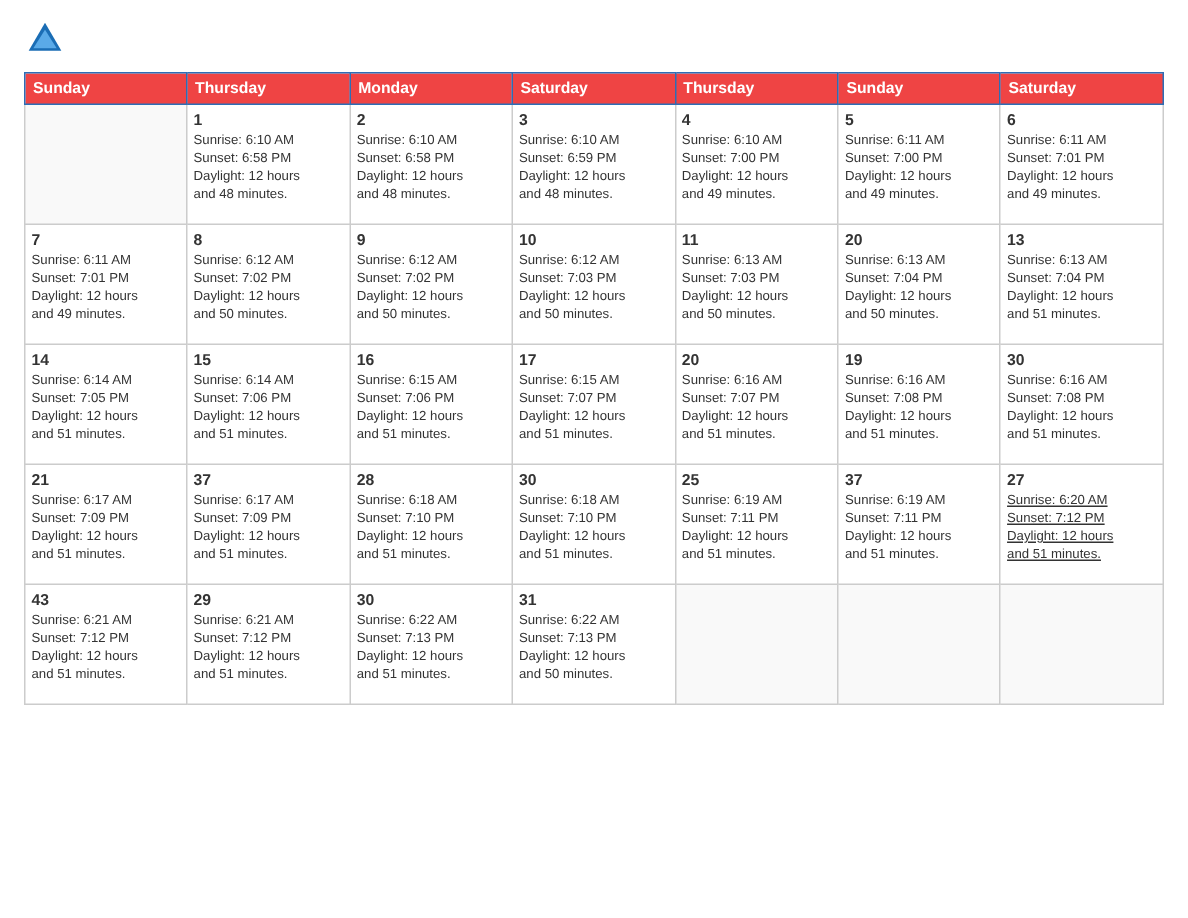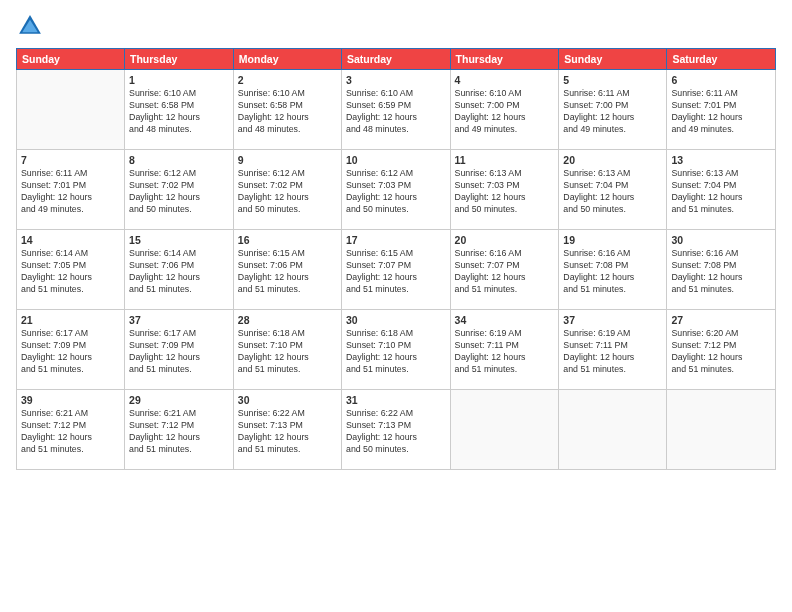--- a/index.html
+++ b/index.html
@@ -300,44 +300,44 @@
 and 51 minutes.</div>
           </td>
           <td>
             <span class="day-num">30</span>
             <div class="day-info" style="white-space: pre-line;">Sunrise: 6:18 AM
 Sunset: 7:10 PM
 Daylight: 12 hours
 and 51 minutes.</div>
           </td>
           <td>
-            <span class="day-num">34</span>
+            <span class="day-num">25</span>
             <div class="day-info" style="white-space: pre-line;">Sunrise: 6:19 AM
 Sunset: 7:11 PM
 Daylight: 12 hours
 and 51 minutes.</div>
           </td>
           <td>
             <span class="day-num">37</span>
             <div class="day-info" style="white-space: pre-line;">Sunrise: 6:19 AM
 Sunset: 7:11 PM
 Daylight: 12 hours
 and 51 minutes.</div>
           </td>
           <td>
             <span class="day-num">27</span>
-            <div class="day-info" style="white-space: pre-line;">Sunrise: 6:20 AM
+            <div class="day-info" style="white-space: pre-line; text-decoration: underline;">Sunrise: 6:20 AM
 Sunset: 7:12 PM
 Daylight: 12 hours
 and 51 minutes.</div>
           </td>
         </tr>
         <tr>
           <td>
-            <span class="day-num">39</span>
+            <span class="day-num">43</span>
             <div class="day-info" style="white-space: pre-line;">Sunrise: 6:21 AM
 Sunset: 7:12 PM
 Daylight: 12 hours
 and 51 minutes.</div>
           </td>
           <td>
             <span class="day-num">29</span>
             <div class="day-info" style="white-space: pre-line;">Sunrise: 6:21 AM
 Sunset: 7:12 PM
 Daylight: 12 hours

